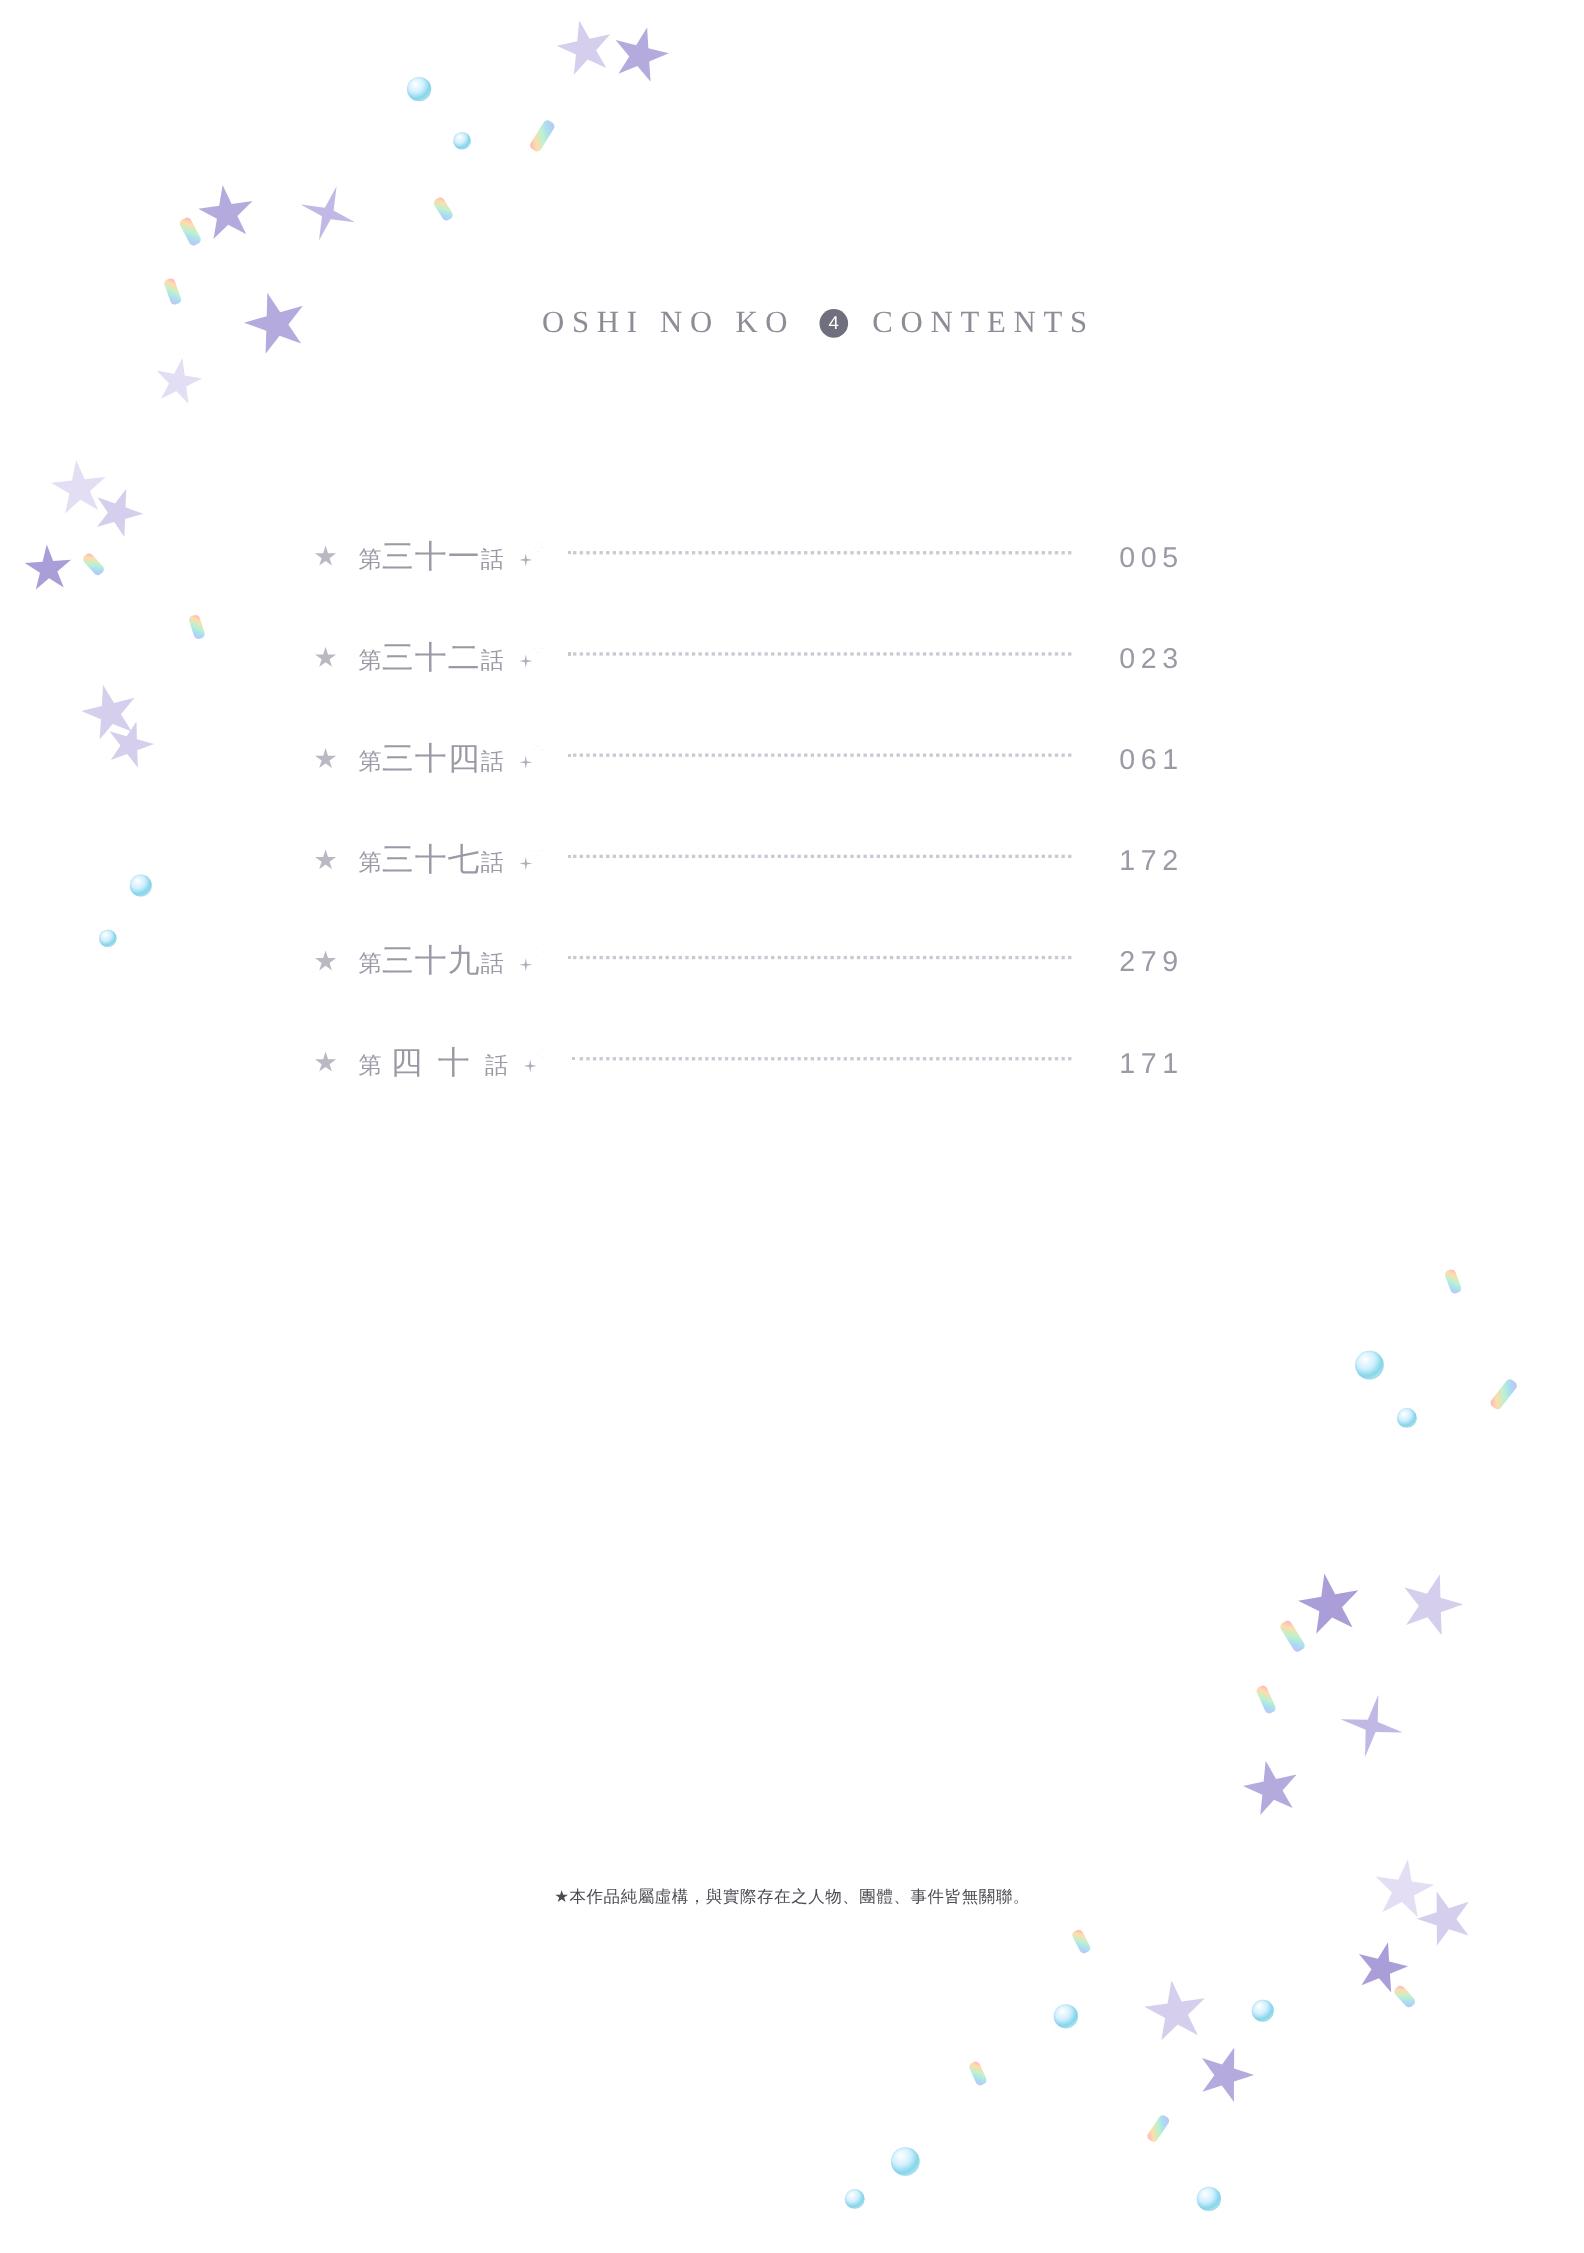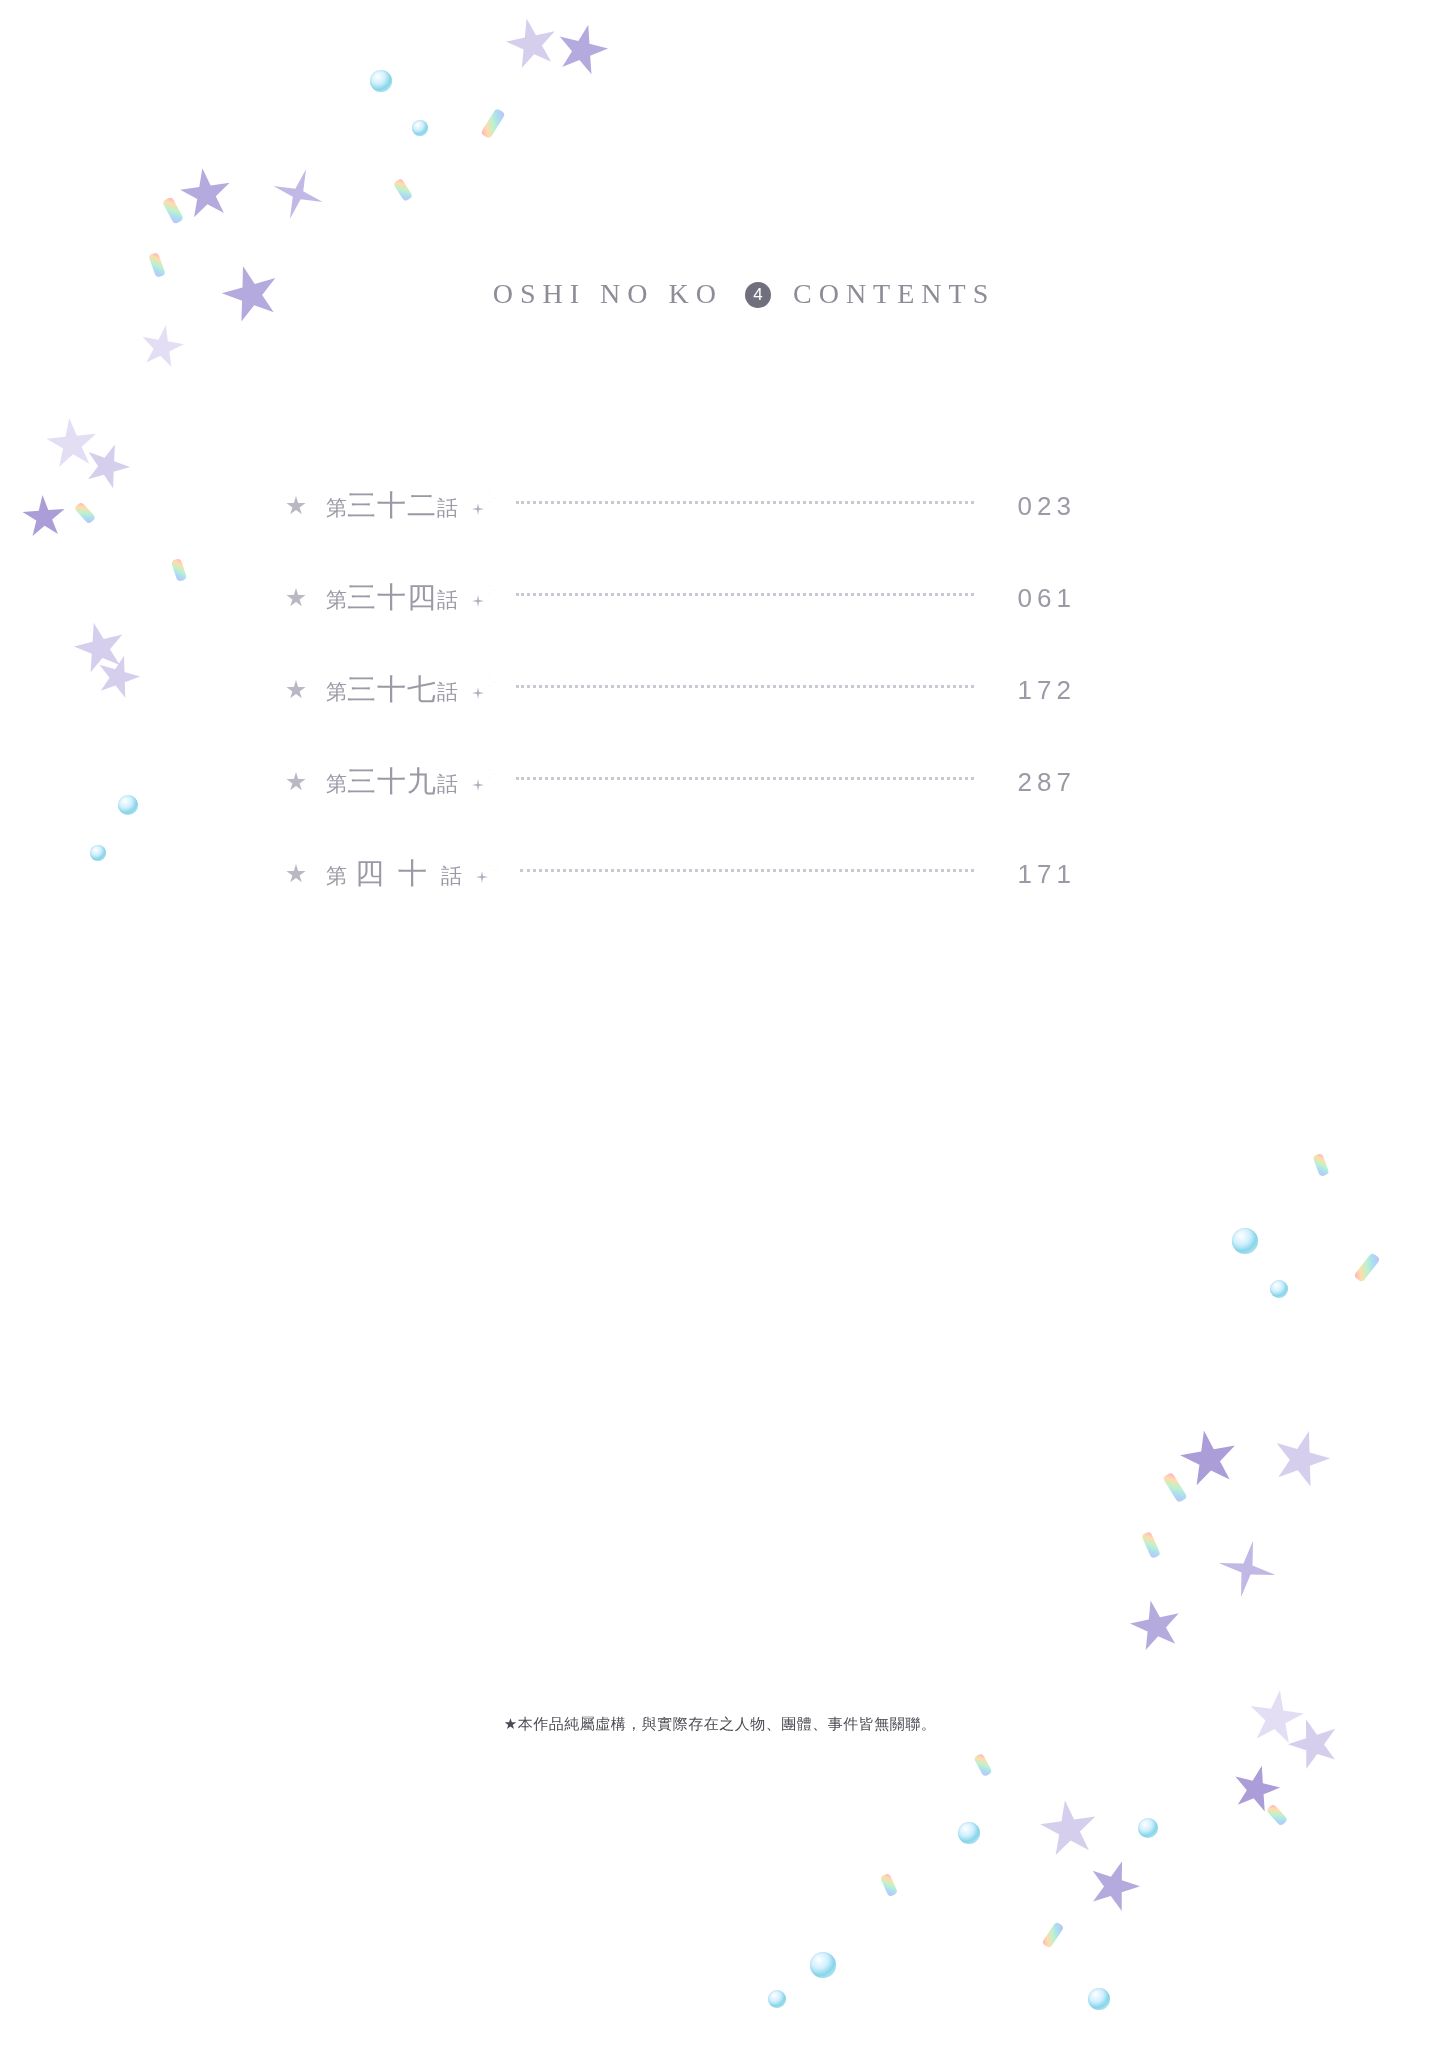--- a/index.html
+++ b/index.html
@@ -231,20 +231,32 @@
 <div id="doc">
 
   <div class="title">
     <span>OSHI NO KO</span>
     <span class="vol">4</span>
     <span>CONTENTS</span>
   </div>
 
   <div id="toc">
 
+    <div class="toc-row">
+      <span class="bullet-star"></span>
+      <span class="chapter">
+        <span class="pre">第</span><span class="mid">三十一</span><span class="suf">話</span>
+      </span>
+      <span class="spark">
+          <span class="s1"></span>
+          <span class="s2"></span>
+        </span>
+      <span class="dots"></span>
+      <span class="page-num">005</span>
+    </div>
 
     <div class="toc-row">
       <span class="bullet-star"></span>
       <span class="chapter">
         <span class="pre">第</span><span class="mid">三十二</span><span class="suf">話</span>
       </span>
       <span class="spark">
           <span class="s1"></span>
           <span class="s2"></span>
         </span>
@@ -285,21 +297,21 @@
     <div class="toc-row">
       <span class="bullet-star"></span>
       <span class="chapter">
         <span class="pre">第</span><span class="mid">三十九</span><span class="suf">話</span>
       </span>
       <span class="spark">
           <span class="s1"></span>
           <span class="s2"></span>
         </span>
       <span class="dots"></span>
-      <span class="page-num">287</span>
+      <span class="page-num">279</span>
     </div>
 
     <div class="toc-row">
       <span class="bullet-star"></span>
       <span class="chapter wide">
         <span class="pre">第</span><span class="mid">四十</span><span class="suf">話</span>
       </span>
       <span class="spark">
           <span class="s1"></span>
           <span class="s2"></span>

